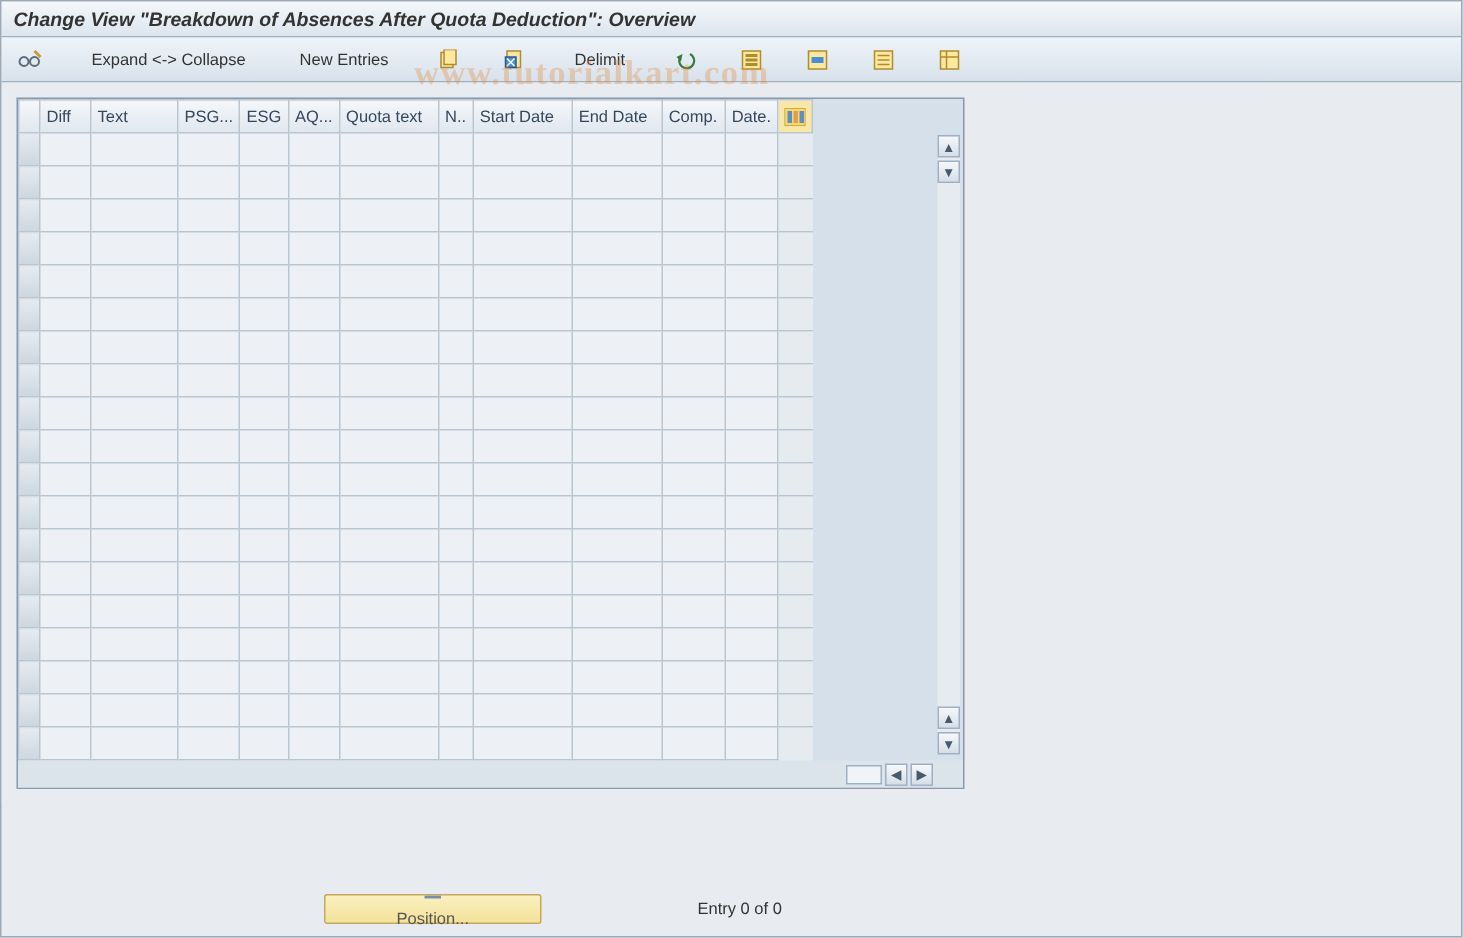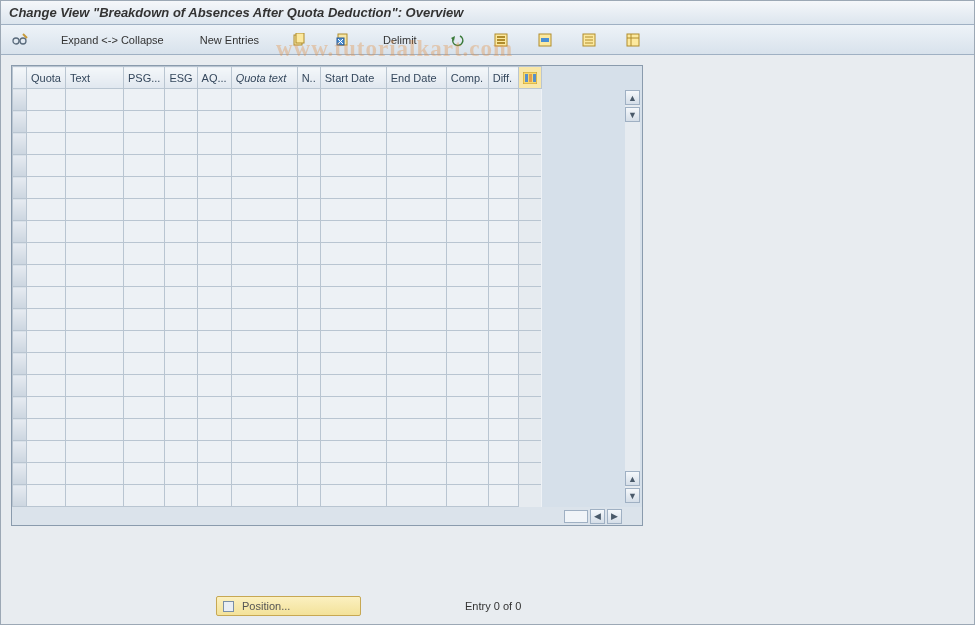--- a/index.html
+++ b/index.html
@@ -82,21 +82,21 @@
       min-width:14px;
       background: linear-gradient(#e6ebf1,#ccd6e0);
       padding:0;
     }
     .grid td { background: #edf1f5; }
     .col-valrl{width:34px;min-width:34px;}
     .col-text{width:58px;min-width:58px;margin-top:32px;}
     .col-psg{width:35px;min-width:35px;}
     .col-esg{width:27px;min-width:27px;}
     .col-aq{width:34px;min-width:34px;}
-    .col-qt{width:66px;min-width:66px;font-style:italic;}
+    .col-qt{width:66px;min-width:66px;}
     .col-n{width:17px;min-width:17px;}
     .col-sd{width:66px;min-width:66px;margin-left:48px;}
     .col-ed{width:60px;min-width:60px;}
     .col-comp{width:42px;min-width:42px;margin-left:28px;}
     .col-diff{width:30px;min-width:30px;}
     .col-cfg{width:20px;min-width:20px;background:#f9e7a8 !important;text-align:center;padding:0;}
     .vscroll {
       position: absolute;
       right: 2px;
       top: 24px;
@@ -136,20 +136,21 @@
     }
     .pos-btn{
       width:145px;height:20px;
       border:1px solid #c7a853;
       background:linear-gradient(#fbf0c0,#f3e29a);
       display:flex;align-items:center;
       padding:0 6px;gap:8px;
       color:#555;
       cursor:pointer;
       border-radius:2px;
+      flex-direction:column;
     }
     .pos-btn .sq{width:11px;height:11px;border:1px solid #7a8fa6;background:#e9eef4;}
     .entry-lbl{color:#333;margin-left:24px;}
     svg{display:block;}
     .corner-sel{
       width:14px;background:linear-gradient(#f4f7fa,#e0e7ef);
     }
     .watermark{
       position:absolute; left:275px; top:35px;
       font-size:23px; font-weight:bold; color:rgba(228,140,60,0.35);
@@ -226,31 +227,31 @@
 </div>
 
 <div class="watermark">www.tutorialkart.com</div>
 
 <div class="content-area">
   <div class="table-wrap">
     <table class="grid">
       <thead>
         <tr>
           <th class="corner-sel"></th>
-          <th class="col-valrl">Quota</th>
+          <th class="col-valrl">Diff</th>
           <th class="col-text">Text</th>
           <th class="col-psg">PSG...</th>
           <th class="col-esg">ESG</th>
           <th class="col-aq">AQ...</th>
           <th class="col-qt">Quota text</th>
           <th class="col-n">N..</th>
           <th class="col-sd">Start Date</th>
           <th class="col-ed">End Date</th>
           <th class="col-comp">Comp.</th>
-          <th class="col-diff">Diff.</th>
+          <th class="col-diff">Date.</th>
           <th class="col-cfg">
             <svg width="14" height="12">
                 <rect x="0" y="0" width="14" height="12" fill="#f7d96f" stroke="#c79a2a"></rect>
                 <rect x="2" y="2" width="3" height="8" fill="#5a8fc7"></rect>
                 <rect x="6" y="2" width="3" height="8" fill="#e59f4a"></rect>
                 <rect x="10" y="2" width="3" height="8" fill="#5a8fc7"></rect>
               </svg>
           </th>
         </tr>
       </thead>

